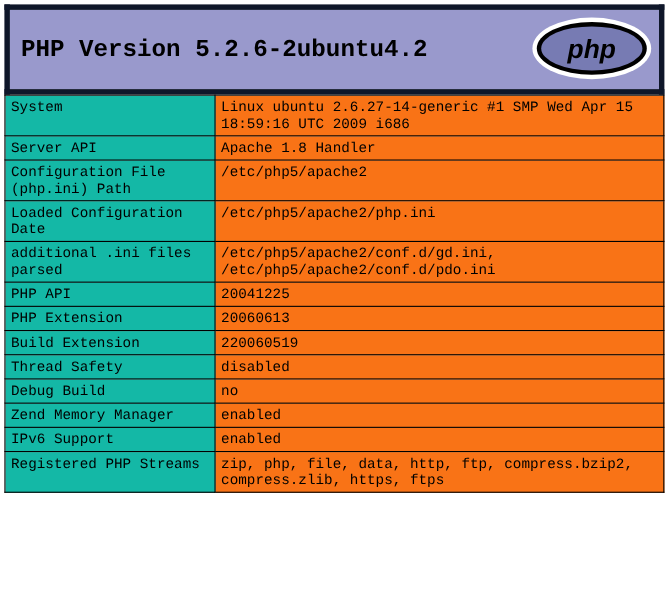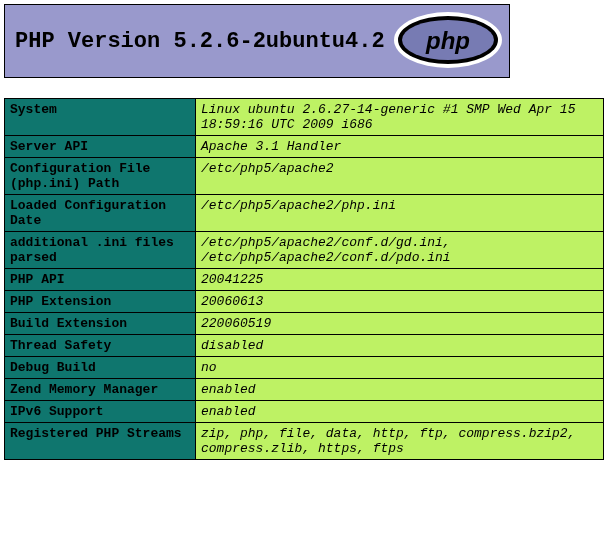--- a/index.html
+++ b/index.html
@@ -2,24 +2,23 @@
 <html><head>
 <meta charset="utf-8">
 <style>
 body {
   font-family: sans-serif;
   background: white;
   margin: 0;
   padding: 4px;
 }
 .header-table {
-  width: 506px;
-  border: 1px solid #0f172a;
+  width: 600px;
+  border: 5px solid #0f172a;
   border-collapse: collapse;
-  margin-bottom: 20px;
 }
 .header-table td {
   background: #9999cc;
   border: 1px solid black;
 }
 .header-cell {
   padding: 8px 10px;
   position: relative;
   height: 56px;
 }
@@ -41,27 +40,26 @@
 }
 .info-table td, .info-table th {
   border: 1px solid black;
   font-family: "Courier New", monospace;
   font-size: 13px;
   padding: 3px 5px;
   text-align: left;
   vertical-align: baseline;
 }
 .info-table .key {
-  background: #0f766e;
-  font-weight: bold;
+  background: #14b8a6;
+  font-weight: normal;
   width: 180px;
 }
 .info-table .val {
-  background: #bef264;
-  font-style: italic;
+  background: #f97316;
 }
 </style>
 </head>
 <body>
 
 <table class="header-table">
   <tbody>
       <tr>
     <td class="header-cell">
       <h1>PHP Version 5.2.6-2ubuntu4.2</h1>
@@ -79,21 +77,21 @@
   </table>
 
 <table class="info-table">
   <tbody id="info-body">
       <tr>
         <td class="key">System</td>
         <td class="val">Linux ubuntu 2.6.27-14-generic #1 SMP Wed Apr 15 18:59:16 UTC 2009 i686</td>
       </tr>
       <tr>
         <td class="key">Server API</td>
-        <td class="val">Apache 3.1 Handler</td>
+        <td class="val">Apache 1.8 Handler</td>
       </tr>
       <tr>
         <td class="key">Configuration File (php.ini) Path</td>
         <td class="val">/etc/php5/apache2</td>
       </tr>
       <tr>
         <td class="key">Loaded Configuration Date</td>
         <td class="val">/etc/php5/apache2/php.ini</td>
       </tr>
       <tr>

